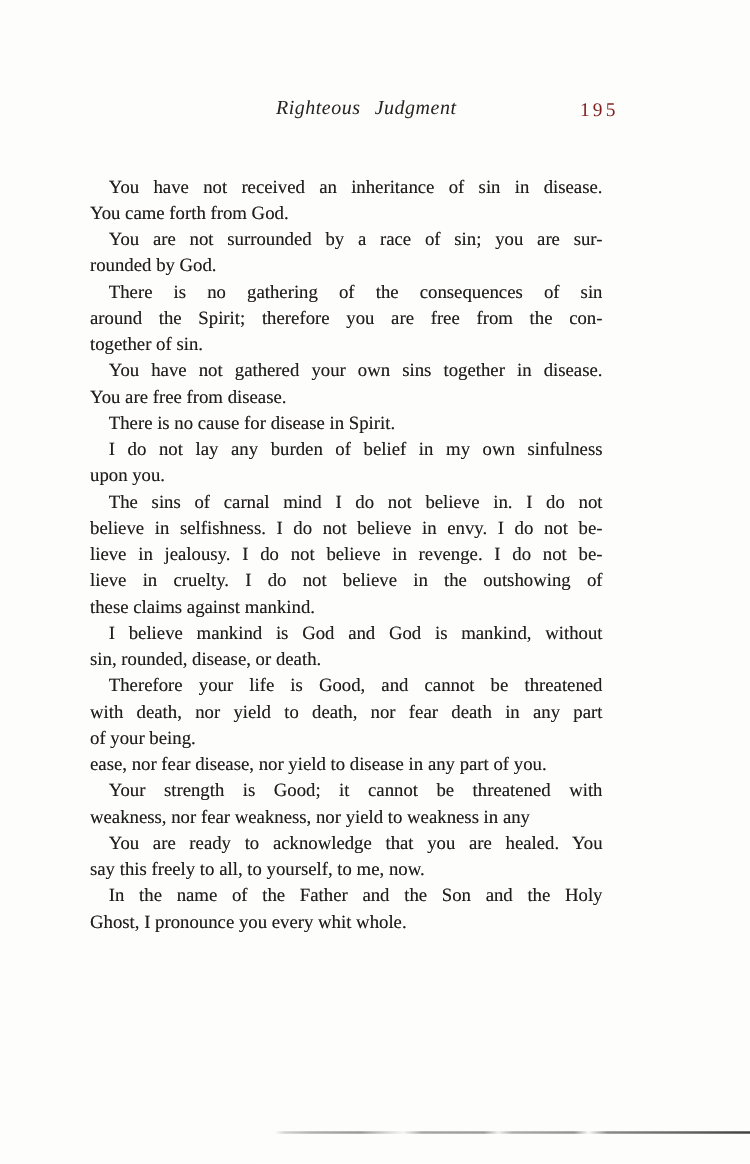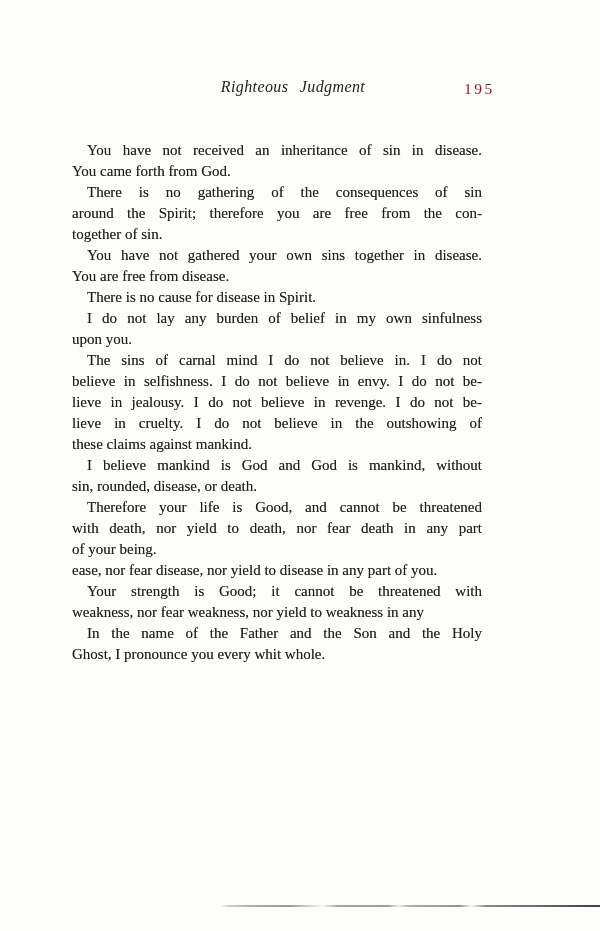--- a/index.html
+++ b/index.html
@@ -103,20 +103,24 @@
   </div>
   <span class="page-number">195</span>
 
   <div class="text-block">
 
     <p class="para">
       <span class="line first">You have not received an inheritance of sin in disease.</span>
       <span class="line">You came forth from God.</span>
     </p>
 
+    <p class="para">
+      <span class="line first">You are not surrounded by a race of sin; you are sur-</span>
+      <span class="line">rounded by God.</span>
+    </p>
 
 
     <p class="para">
       <span class="line first">There is no gathering of the consequences of sin</span>
       <span class="line">around the Spirit; therefore you are free from the con-</span>
       <span class="line">together of sin.</span>
     </p>
 
     <p class="para">
       <span class="line first">You have not gathered your own sins together in disease.</span>
@@ -153,20 +157,24 @@
 
     <p class="para">
       <span class="line">ease, nor fear disease, nor yield to disease in any part of you.</span>
     </p>
 
     <p class="para">
       <span class="line first">Your strength is Good; it cannot be threatened with</span>
       <span class="line">weakness, nor fear weakness, nor yield to weakness in any</span>
     </p>
 
+    <p class="para">
+      <span class="line first">You are ready to acknowledge that you are healed. You</span>
+      <span class="line">say this freely to all, to yourself, to me, now.</span>
+    </p>
 
     <p class="para">
       <span class="line first">In the name of the Father and the Son and the Holy</span>
       <span class="line">Ghost, I pronounce you every whit whole.</span>
     </p>
 
   </div>
 
   <div class="scan-line"></div>
 

